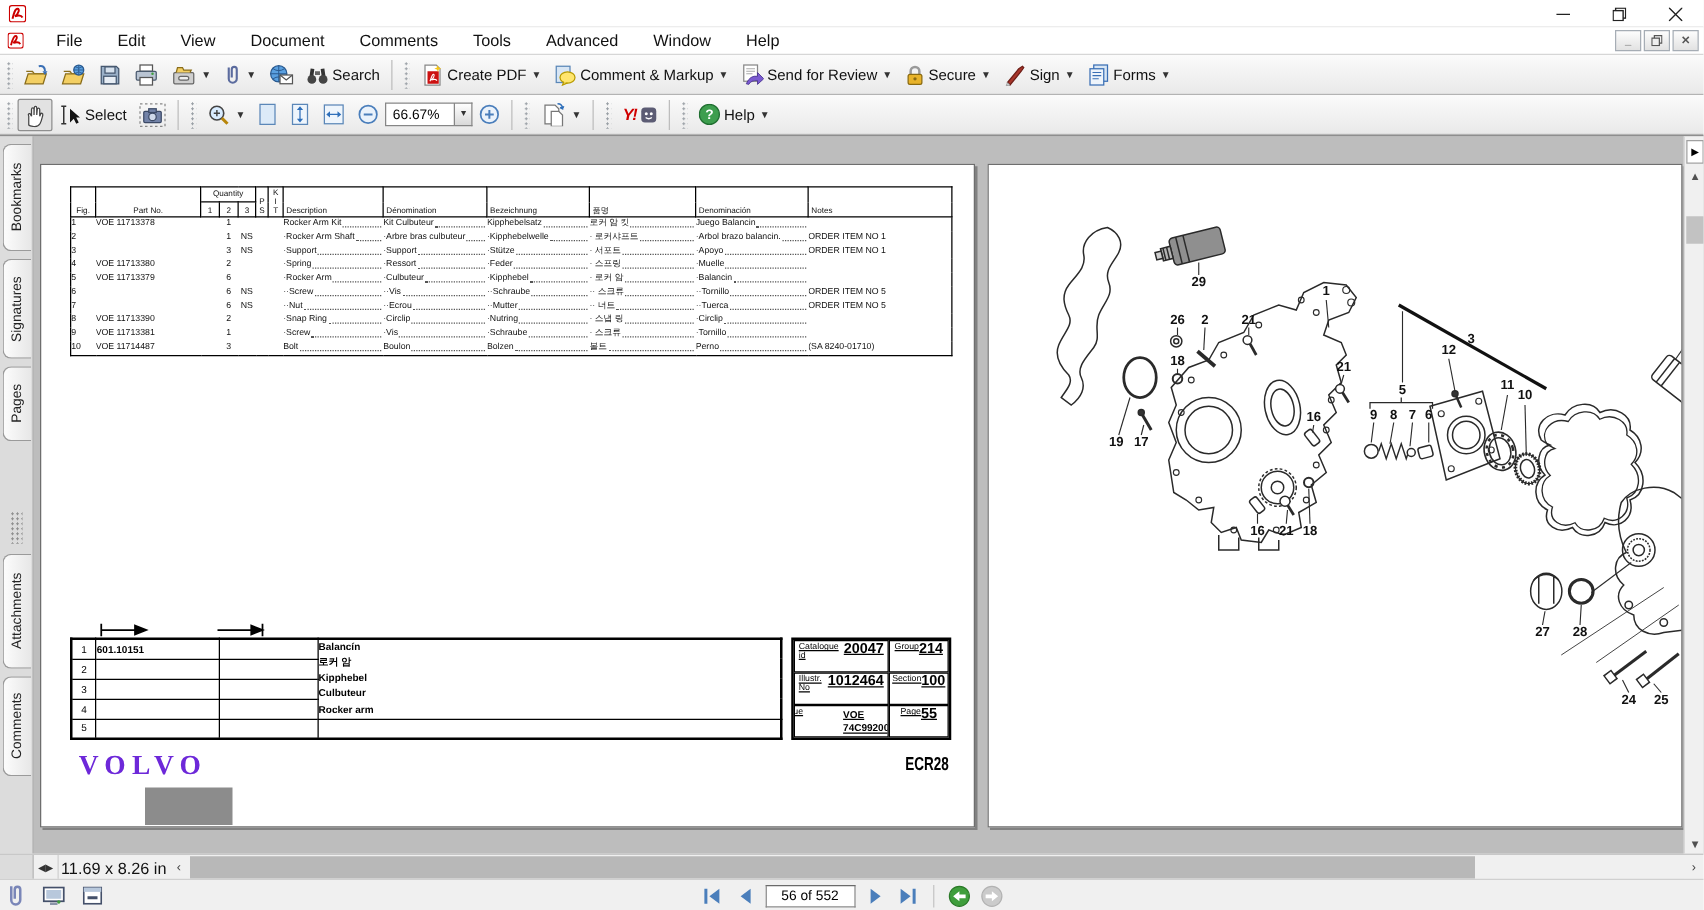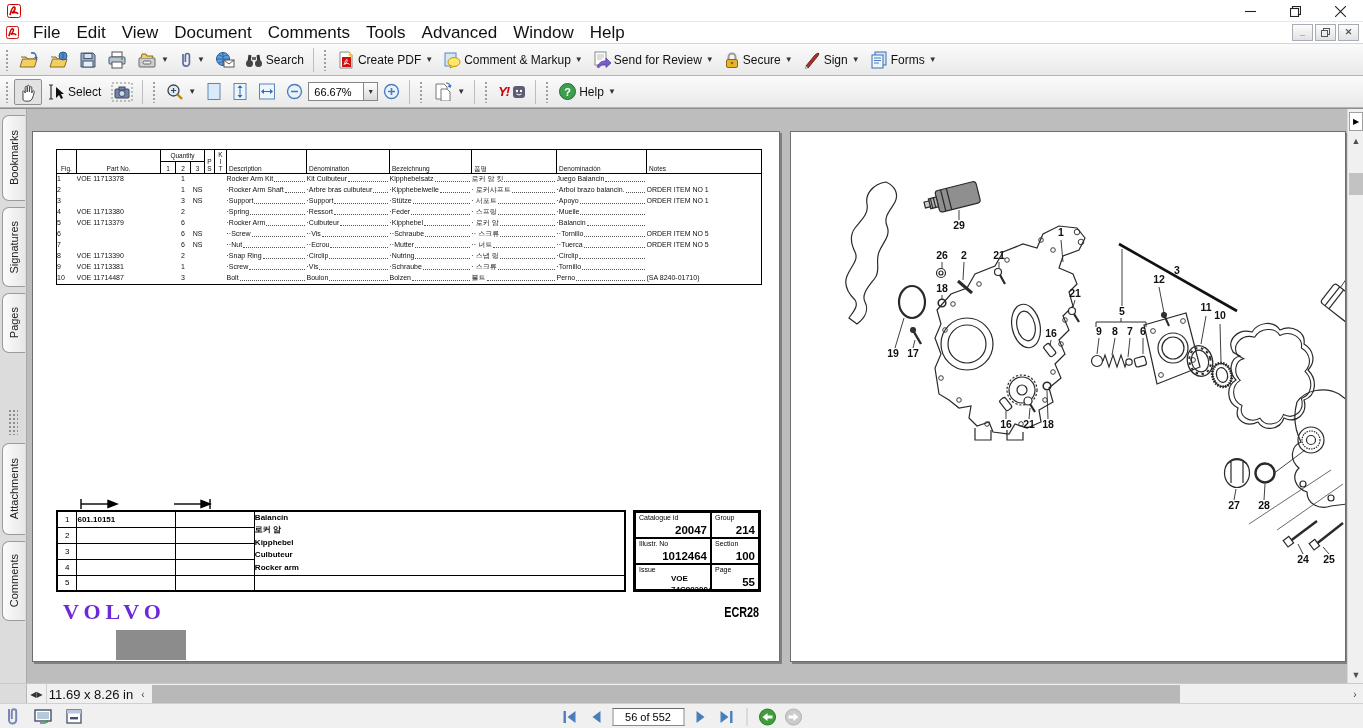--- a/index.html
+++ b/index.html
@@ -10,21 +10,21 @@
 
 .titlebar { position:absolute; left:0; top:0; width:100%; height:22px; background:#fff; display:flex; align-items:center; border-bottom:1px solid #e8e8e8;}
 .titlebar .ticon { margin:0 6px 0 7px; }
 .titlebar .ttext { font-size:12px; color:#000; }
 .wbtns { position:absolute; right:0; top:0; height:22px; display:flex; }
 .wbtn { width:45px; height:22px; display:flex; align-items:center; justify-content:center; }
 
 
 .menubar { position:absolute; left:0; top:22px; width:100%; height:22px; background:#ffffff; display:flex; align-items:center; border-bottom:1px solid #d6d6d6; }
 .menubar .micon { margin:0 6px 0 6px; }
-.menu-item { font-size:17px; color:#111; padding:2px 8px; }
+.menu-item { font-size:13px; color:#111; padding:2px 8px;margin-left:12px; }
 .docbtns { position:absolute; right:4px; top:2px; display:flex; gap:2px; }
 .docbtn { width:21px; height:17px; background:linear-gradient(#fdfdfd,#e2e2e2); border:1px solid #a6adb5; display:flex; align-items:center; justify-content:center; font-size:9px; color:#555; font-weight:bold; line-height:1; }
 
 
 .tb { position:absolute; left:0; width:100%; background:linear-gradient(#fbfbfb,#e9e9e9); border-bottom:1px solid #b3b3b3; display:flex; align-items:center; }
 .tb1 { top:44px; height:32px; }
 .tb2 { top:76px; height:32px;align-items:center; }
 .grip { width:5px; height:22px; margin:0 4px 0 5px; background-image:radial-gradient(#9aa0a6 34%, transparent 36%); background-size:4px 4px; }
 .vsep { width:1px; height:24px; background:#bdbdbd; margin:0 4px; }
 .tbtn { display:flex; align-items:center; gap:3px; padding:2px 4px; height:26px; border:1px solid transparent; border-radius:2px; }
@@ -88,21 +88,21 @@
 .cn { padding-left:2px; }
 
 .ref-tb { position:absolute; left:23px; top:378px; width:570px; border-collapse:collapse; border:2px solid #000; font-size:8px; color:#000; }
 .ref-tb td { border:1px solid #000; height:16px; padding:0; }
 .ref-num { text-align:center; font-size:8px; }
 .ref-ref { padding-left:4px; font-weight:bold; }
 .ref-names { vertical-align:top; padding:1px 0 0 6px; font-weight:bold; line-height:12.4px; font-size:8px;margin-left:47px; }
 .ref-arrows { position:absolute; left:23px; top:366px; }
 
 .info-box { position:absolute; left:600px; top:378px; width:128px; height:82px; border:2px solid #000; display:grid; grid-template-columns:76px 1fr; grid-template-rows:1fr 1fr 1fr; }
-.ib-cell { border:0.5px solid #000; padding:1px 3px; display:flex; flex-direction:column; justify-content:space-between; overflow:hidden; }
+.ib-cell { border:0.5px solid #000; padding:1px 3px; display:flex; flex-direction:row; justify-content:center; overflow:hidden;text-decoration:underline; }
 .ib-label { font-size:7px; color:#000; }
 .ib-value { font-size:11.5px; font-weight:bold; text-align:right; line-height:11px; }
 .ib-value.small { font-size:8px; text-align:left;margin-left:32px; }
 
 .volvo { position:absolute; left:30px; top:467px; font-family:"Liberation Serif", serif; font-weight:bold; font-size:22px; letter-spacing:5px; color:#6d28d9; }
 .ecr { position:absolute; left:640px; top:471px; width:86px; text-align:right; font-weight:bold; font-size:15px; transform:scaleX(0.72); transform-origin:right; color:#000; }
 .graybox { position:absolute; left:83px; top:498px; width:70px; height:30px; background:#8c8c8c; }
 
 .diag { position:absolute; left:0; top:0; width:556px; height:531px; }
 .diag text { font-family:"Liberation Sans",sans-serif; font-weight:bold; font-size:10.5px; fill:#111; text-anchor:middle; }

